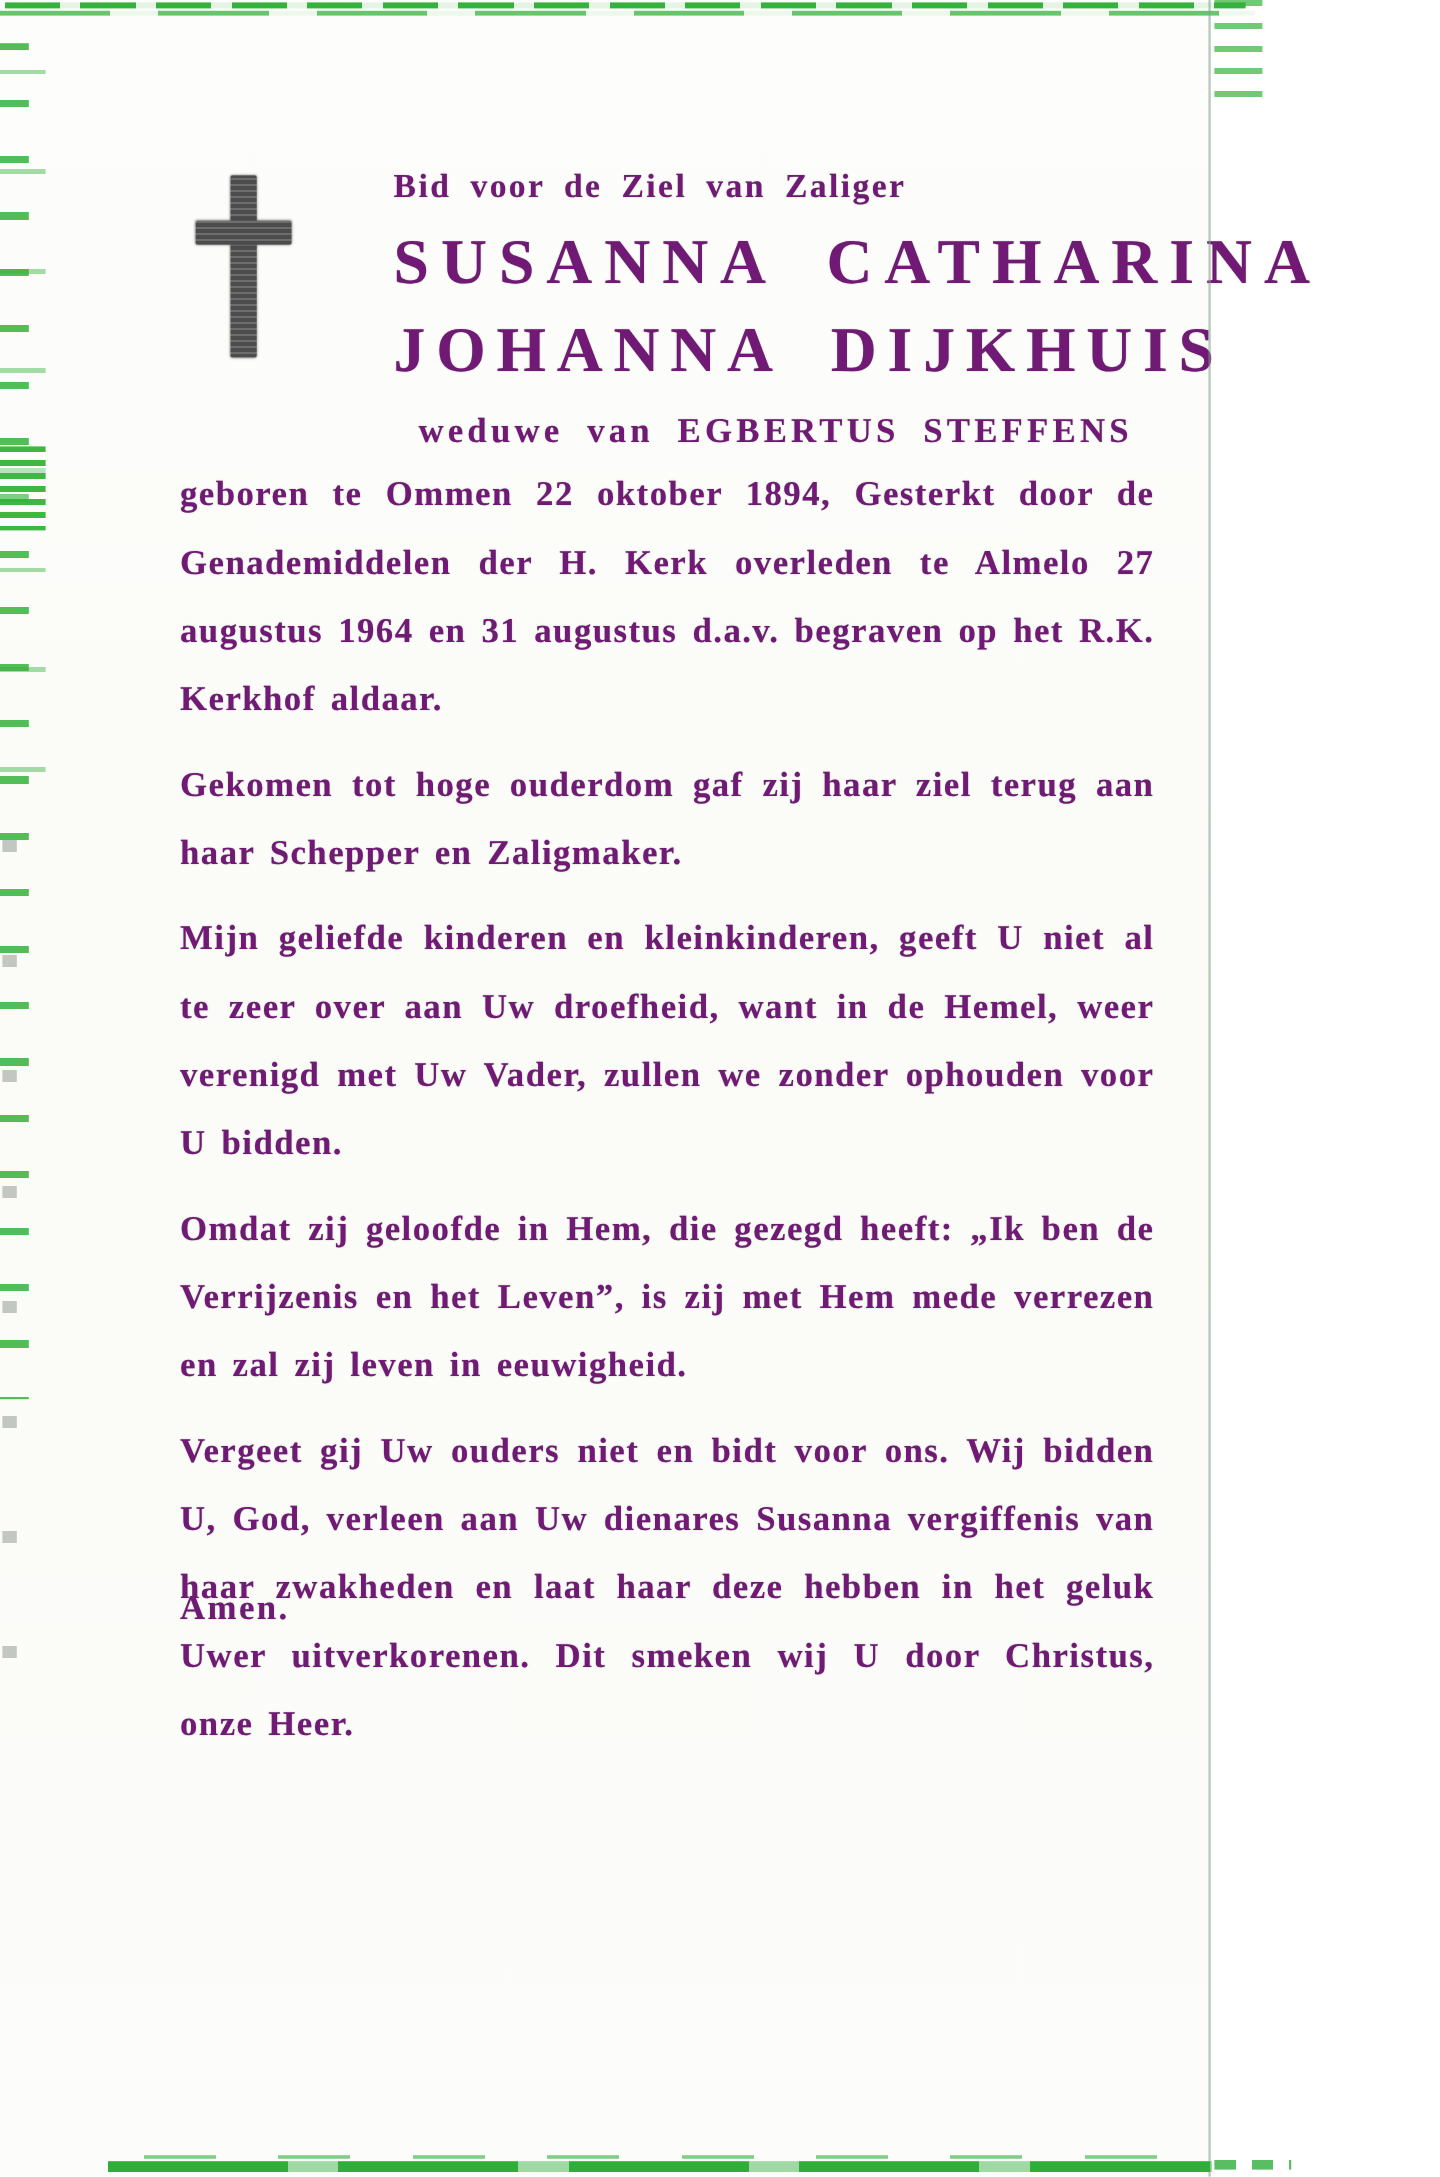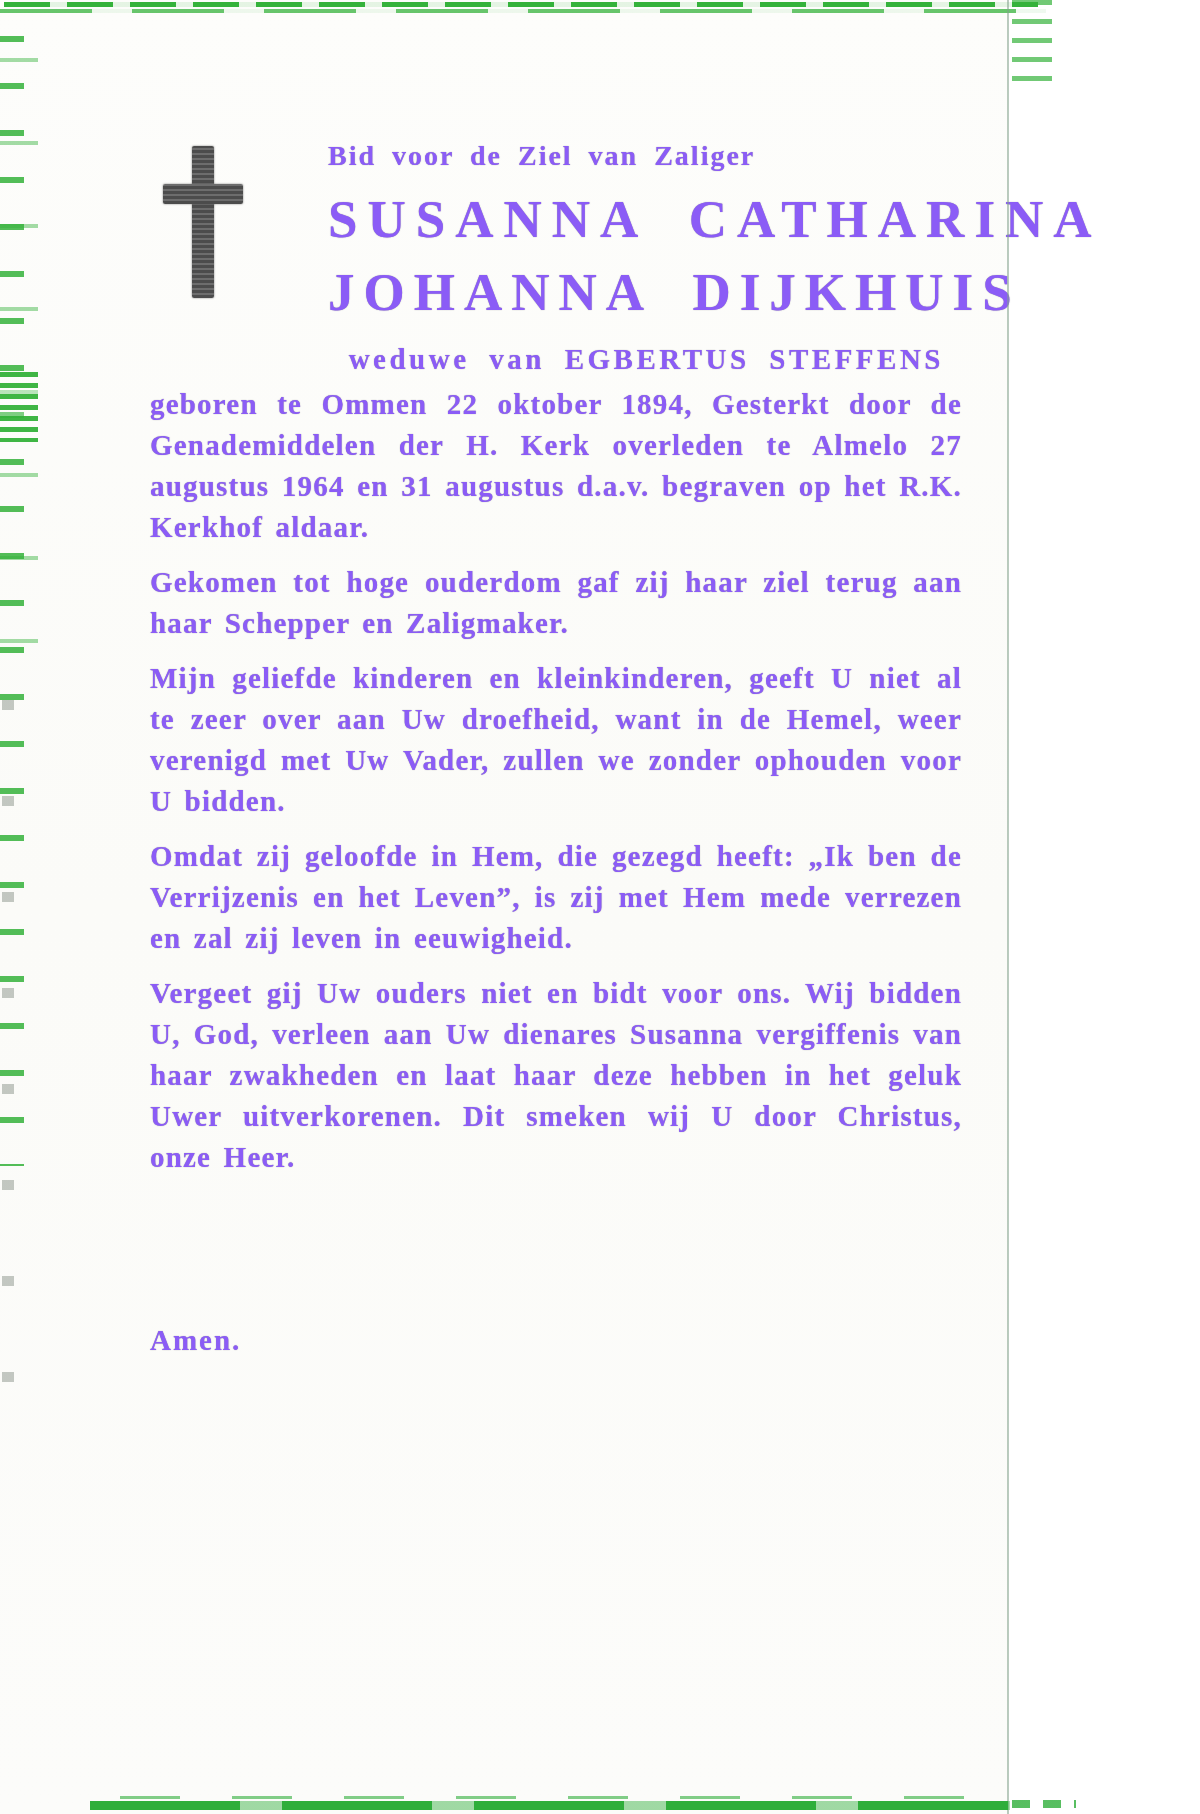--- a/index.html
+++ b/index.html
@@ -21,38 +21,38 @@
     position:absolute;left:29px;top:0;width:22px;height:152px;
     background:repeating-linear-gradient(0deg,#4c4c4c 0 3px,#6d6d6d 3px 5px);
     border-radius:2px;box-shadow:0 0 2px rgba(60,60,60,.7);
   }
   .cross-h{
     position:absolute;left:0;top:38px;width:80px;height:20px;
     background:repeating-linear-gradient(0deg,#4c4c4c 0 3px,#6d6d6d 3px 5px);
     border-radius:2px;box-shadow:0 0 2px rgba(60,60,60,.7);
   }
   
-  .ink{color:#8b5cf6;text-shadow:0 0 1px rgba(70,70,70,.55);}
+  .ink{color:#701a75;text-shadow:0 0 1px rgba(70,70,70,.55);}
   .header{position:absolute;left:328px;top:140px;width:616px;}
   .intro{
     font-size:28px;font-weight:bold;letter-spacing:2px;word-spacing:7px;
     margin-bottom:18px;white-space:nowrap;
   }
   .name1,.name2{
     font-size:53px;font-weight:bold;letter-spacing:10px;word-spacing:20px;
     line-height:1.12;white-space:nowrap;
   }
   .name1{margin-bottom:14px;}
   .name2{letter-spacing:9px;margin-bottom:20px;}
   .widow{
     font-size:29px;font-weight:bold;letter-spacing:3.5px;word-spacing:9px;white-space:nowrap;text-align:right;
   }
   .bodytext{
     position:absolute;left:150px;top:384px;width:812px;
-    font-size:29px;font-weight:bold;line-height:41px;
+    font-size:29px;font-weight:bold;line-height:57px;
     text-align:justify;letter-spacing:1.2px;word-spacing:4px;
   }
   .bodytext p{margin:0 0 14px 0;}
   .amen{
     position:absolute;left:150px;top:1324px;width:812px;
     font-size:29px;font-weight:bold;letter-spacing:2px;
   }
   
   .art{position:absolute;pointer-events:none;}
   .art-top1{top:2px;left:4px;width:1034px;height:5px;

